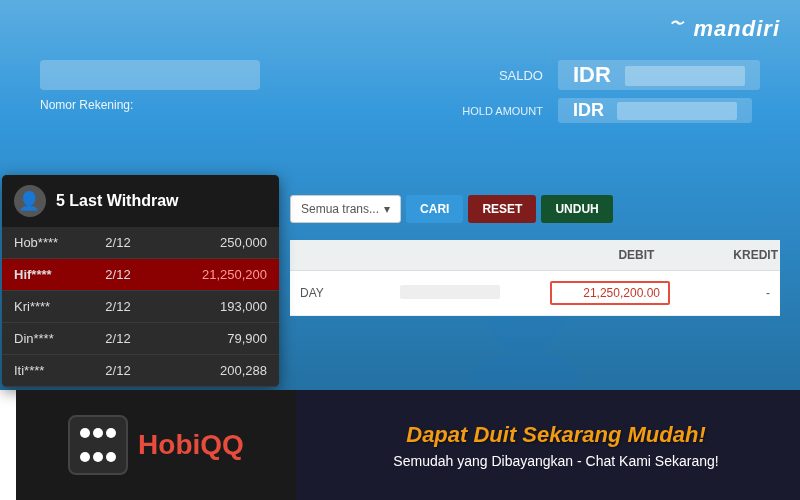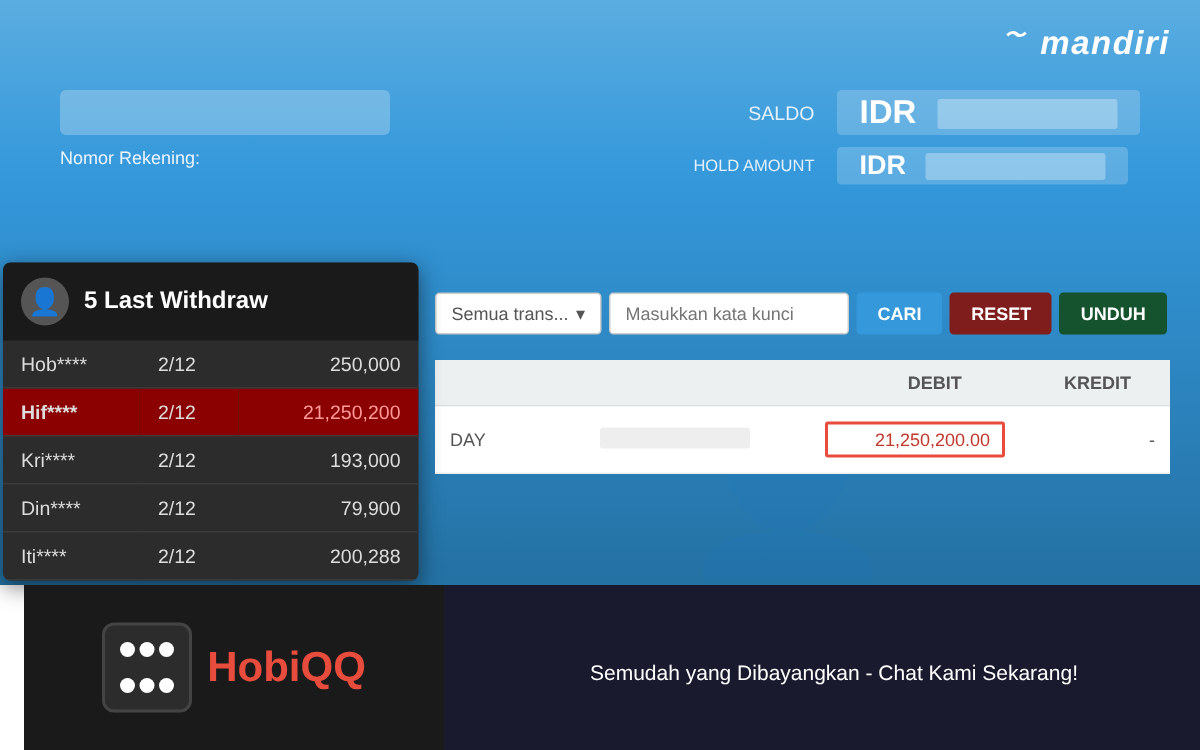--- a/index.html
+++ b/index.html
@@ -157,21 +157,21 @@
       position: absolute;
       top: 240px; left: 290px;
       width: 490px;
       background: white;
     }
 
     .table-header {
       display: flex;
       background: #ecf0f1;
       border-bottom: 1px solid #ddd;
-      padding: 8px 26px;
+      padding: 8px 2px;
     }
 
     .th-tanggal { flex: 2; font-size: 12px; color: #555; font-weight: bold; }
     .th-keterangan { flex: 3; font-size: 12px; color: #555; font-weight: bold; }
     .th-debit { flex: 2; font-size: 12px; color: #555; font-weight: bold; text-align: right; padding-right: 20px; }
     .th-kredit { flex: 2; font-size: 12px; color: #555; font-weight: bold; text-align: right; }
 
     .table-row {
       display: flex;
       padding: 10px 10px;
@@ -366,21 +366,20 @@
   </div>
 </div>
 
 <div class="person-decor">👤</div>
 
 <div class="search-bar">
   <div class="dropdown-select">
     <span>Semua trans...</span>
     <span>▾</span>
   </div>
-  <input class="search-input" type="text" placeholder="Masukkan kata kunci" style="">
   <button class="btn-cari">CARI</button>
   <button class="btn-reset">RESET</button>
   <button class="btn-unduh">UNDUH</button>
 </div>
 
 <div class="table-area">
   <div class="table-header">
     <div class="th-tanggal"></div>
     <div class="th-keterangan"></div>
     <div class="th-debit">DEBIT</div>
@@ -442,15 +441,16 @@
           <div class="dot"></div>
         <div class="dot"></div>
           <div class="dot"></div>
       </div>
       <div class="logo-text">
         <span>Hobi</span><span style="color:#e74c3c;">QQ</span>
       </div>
     </div>
   </div>
   <div class="footer-right">
+    <div class="footer-main-text">Dapat Duit Sekarang Mudah!</div>
     <div class="footer-sub-text">Semudah yang Dibayangkan - Chat Kami Sekarang!</div>
   </div>
 </div>
 
 </body></html>

